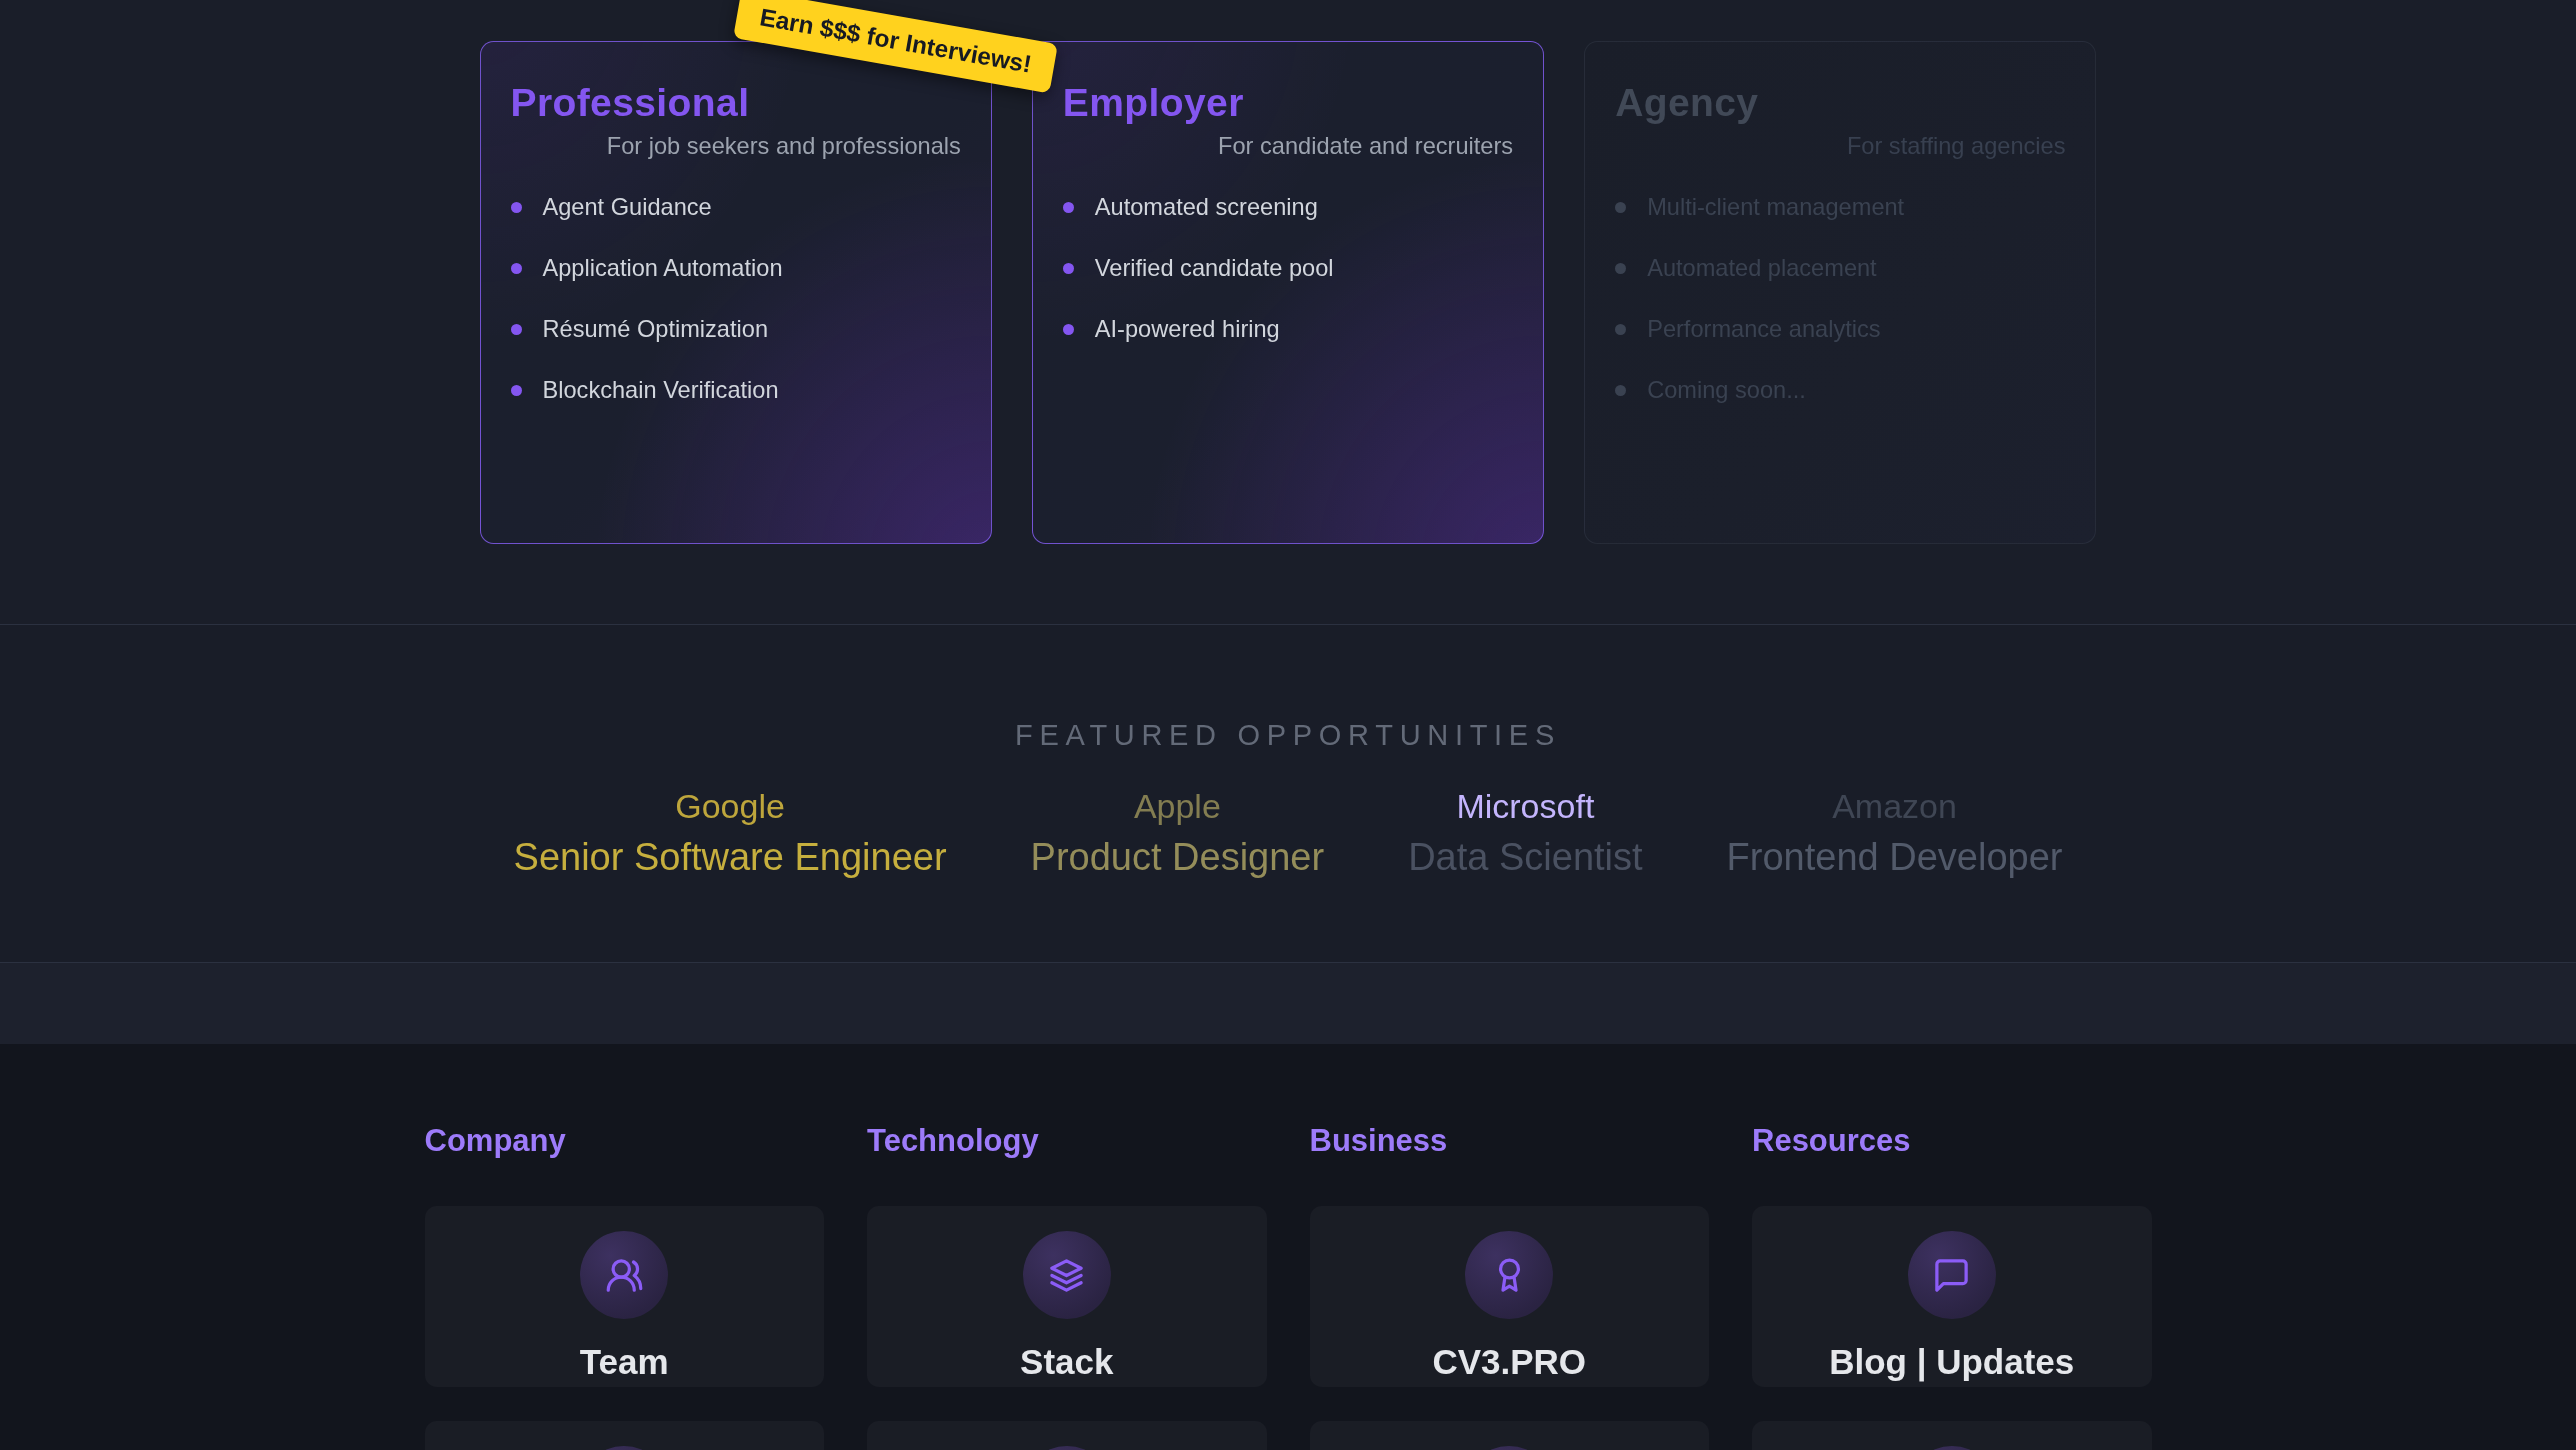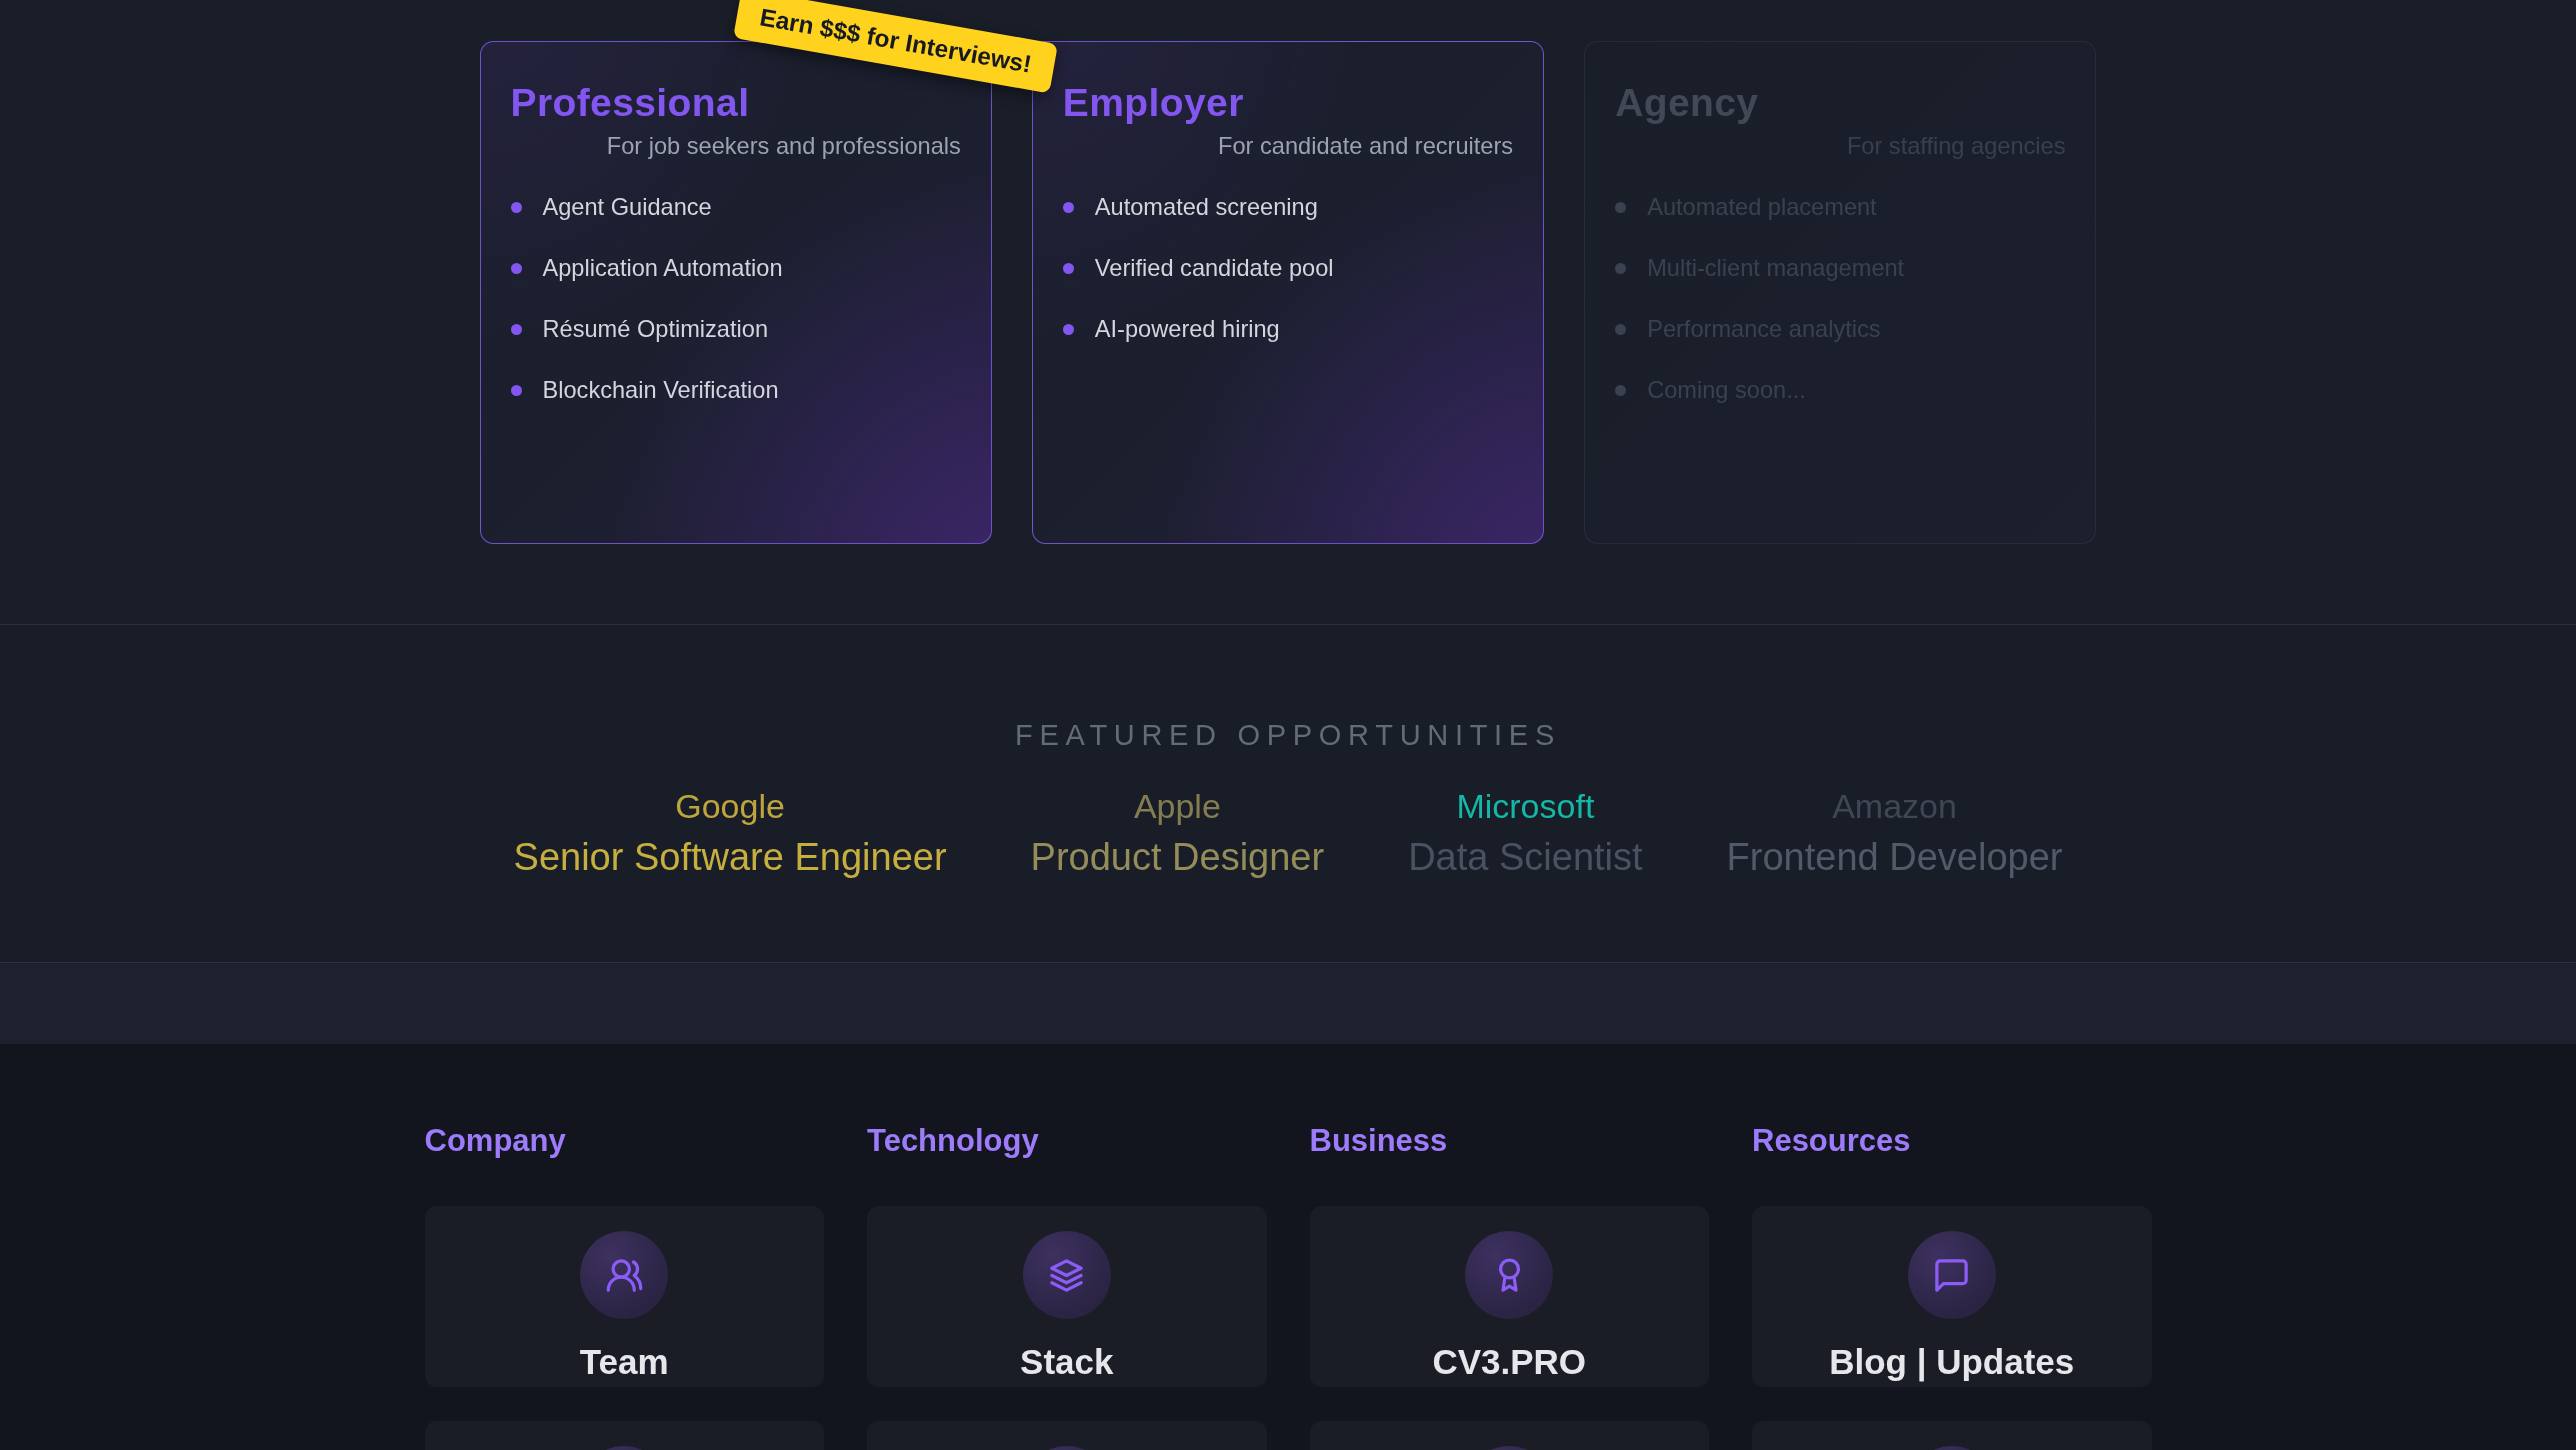--- a/index.html
+++ b/index.html
@@ -39,21 +39,21 @@
            white-space:nowrap; }
 
   
   .featured-heading { text-align:center; font-size:29px; letter-spacing:6.7px; color:#636a78; }
   .jobs-row { display:flex; justify-content:center; align-items:flex-start; gap:84px; margin-top:35px; }
   .job { text-align:center; cursor:pointer; }
   .job .company { font-size:34px; }
   .job .jtitle  { font-size:38px; margin-top:10px; }
   .job.e0 .company { color:#bea63c; } .job.e0 .jtitle { color:#c6af3e; }
   .job.e1 .company { color:#837d51; } .job.e1 .jtitle { color:#948d5a; }
-  .job.e2 .company { color:#14b8a6; } .job.e2 .jtitle { color:#4a5161; }
+  .job.e2 .company { color:#c4b5fd; } .job.e2 .jtitle { color:#4a5161; }
   .job.e3 .company { color:#3f4654; } .job.e3 .jtitle { color:#525a6a; }
 
   
   .footer-grid { width:1727px; margin:0 auto; display:grid;
                  grid-template-columns:repeat(4,1fr); column-gap:43px; }
   .col-header { font-size:31px; font-weight:bold; color:#9d7bfa; margin-bottom:47px; }
   .f-card { background:#1a1d25; border-radius:11.8px; height:181px; margin-bottom:34px;
             display:flex; flex-direction:column; align-items:center; padding-top:25px; cursor:pointer; }
   .icon-circle { width:88px; height:88px; border-radius:50%;
                  background: radial-gradient(circle at 35% 28%, #3d3160, #2a2342 75%);
@@ -110,25 +110,25 @@
           </li>
       </ul>
     </div>
 
     <div class="card disabled">
       <h2 class="card-title">Agency</h2>
       <p class="card-sub">For staffing agencies</p>
       <ul class="features">
         <li>
             <span class="dot"></span>
+            <span>Multi-client management</span>
+          </li>
+        <li>
+            <span class="dot"></span>
             <span>Automated placement</span>
-          </li>
-        <li>
-            <span class="dot"></span>
-            <span>Multi-client management</span>
           </li>
         <li>
             <span class="dot"></span>
             <span>Performance analytics</span>
           </li>
         <li>
             <span class="dot"></span>
             <span>Coming soon...</span>
           </li>
       </ul>

